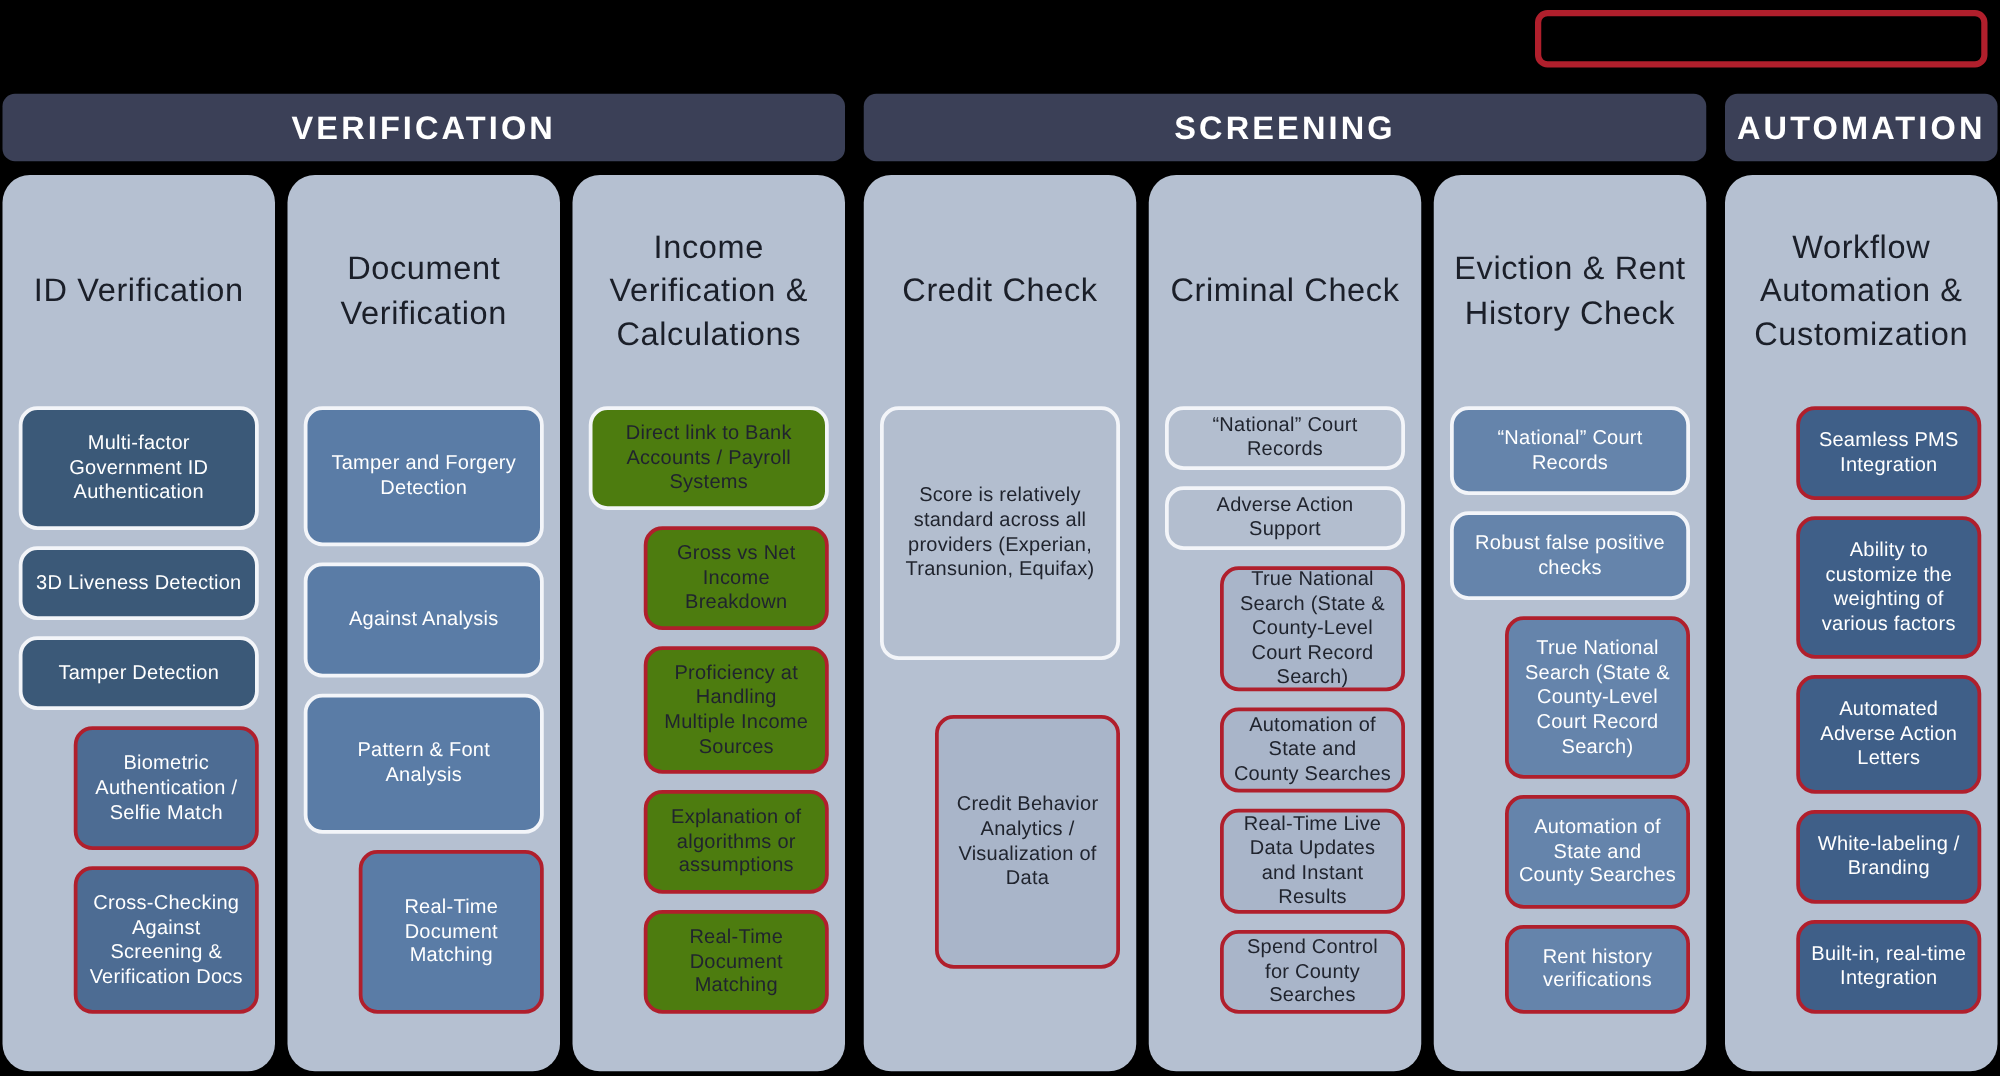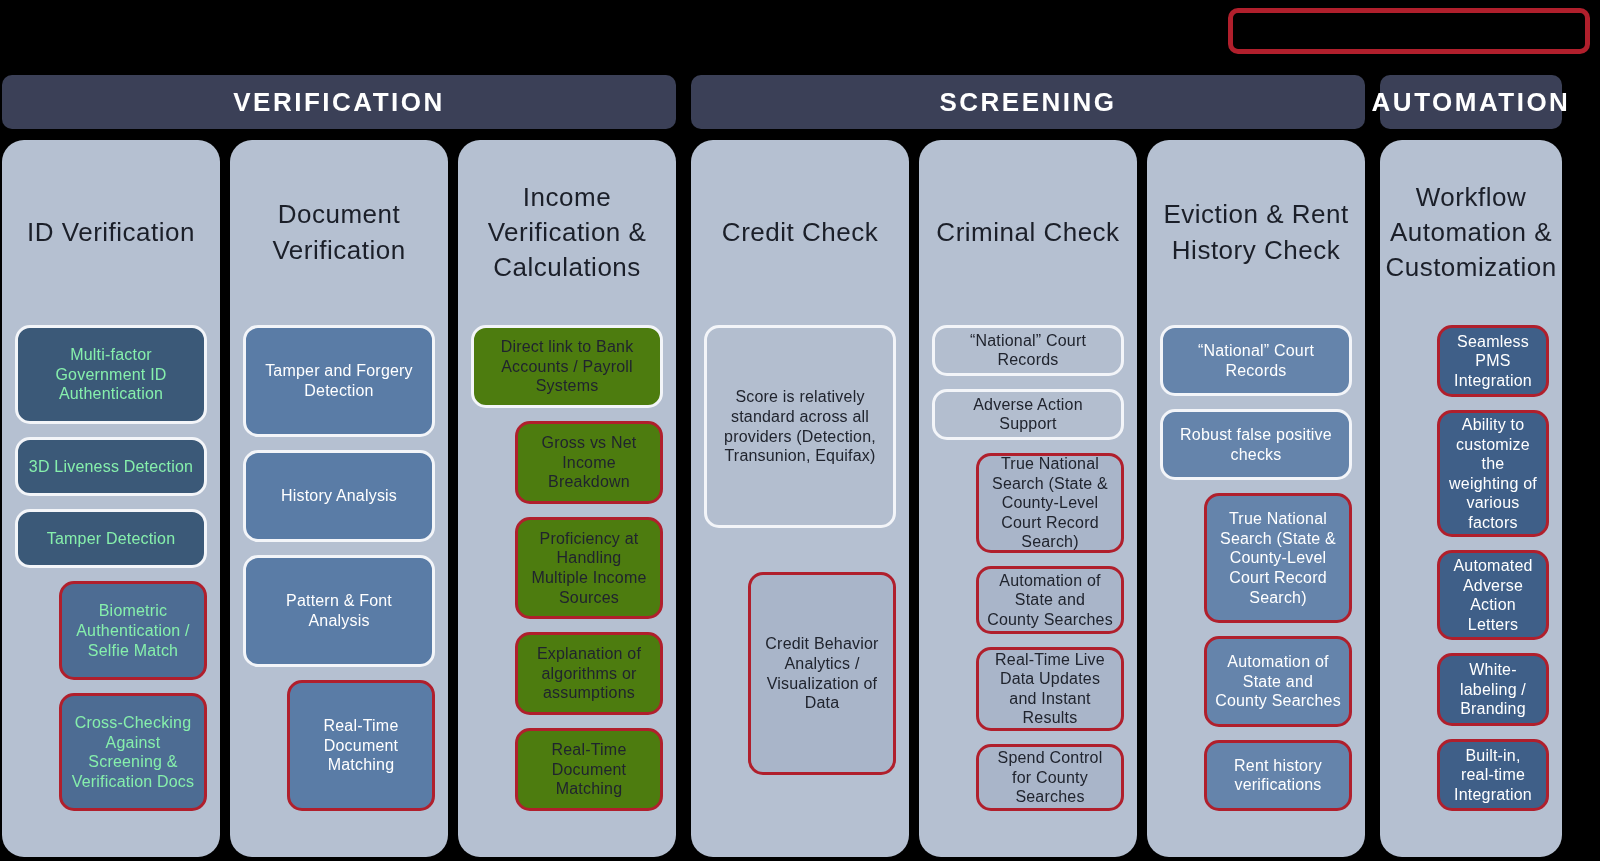--- a/index.html
+++ b/index.html
@@ -14,21 +14,21 @@
     position:absolute;top:8px;left:1228px;width:352px;height:36px;
     border:5px solid var(--red);border-radius:10px;
     background:transparent;
   }
   .board{
     position:absolute;top:75px;left:2px;bottom:4px;
     display:flex;gap:15px;
   }
   .section{display:flex;flex-direction:column;}
   .section.w3{width:674px;}
-  .section.w1{width:182px;}
+  .section.w1{width:218px;}
   .section-header{
     height:54px;flex:0 0 54px;
     background:var(--header-bg);
     border-radius:10px;
     display:flex;align-items:center;justify-content:center;
     color:#fff;font-size:26px;font-weight:700;letter-spacing:2.5px;
     margin-bottom:11px;
   }
   .columns{flex:1;display:flex;gap:10px;min-height:0;}
   .col{
@@ -52,21 +52,21 @@
     display:flex;align-items:center;justify-content:center;
     text-align:center;
     border:3px solid #f3f5f9;
     border-radius:15px;
     padding:6px 8px;
     font-size:16px;line-height:1.22;letter-spacing:.2px;
     box-sizing:border-box;
   }
   .box.hl{border-color:var(--red);margin-left:44px;}
   
-  .pal-dark-navy .box{background:#3b5978;color:#86efac;}
+  .pal-dark-navy .box{background:#3b5978;color:#ffffff;}
   .pal-dark-navy .box.hl{background:#4d6c93;}
   .pal-steel .box{background:#5a7ca6;color:#fff;}
   .pal-light-slate .box{background:#4d7c0f;color:#20242e;}
   .pal-ghost .box{background:#b3becf;color:#20242e;}
   .pal-ghost .box.hl{background:#a9b5c9;}
   .pal-medium-blue .box{background:#6584ab;color:#fff;}
   .pal-dark-blue .box{background:#3f5f88;color:#fff;}
 </style>
 </head>
 <body style="--red: #b01f2c; --header-bg: #3b4057; --col-bg: #b5c0d1; background: rgb(0, 0, 0);">
@@ -83,21 +83,21 @@
             <div class="box">3D Liveness Detection</div>
             <div class="box">Tamper Detection</div>
             <div class="box hl">Biometric Authentication / Selfie Match</div>
             <div class="box hl">Cross-Checking Against Screening &amp; Verification Docs</div>
           </div>
         </div>
         <div class="col pal-steel">
           <div class="col-title">Document Verification</div>
           <div class="boxes">
             <div class="box">Tamper and Forgery Detection</div>
-            <div class="box">History Analysis</div>
+            <div class="box">Against Analysis</div>
             <div class="box">Pattern &amp; Font Analysis</div>
             <div class="box hl">Real-Time Document Matching</div>
           </div>
         </div>
         <div class="col pal-light-slate">
           <div class="col-title">Income Verification &amp; Calculations</div>
           <div class="boxes">
             <div class="box">Direct link to Bank Accounts / Payroll Systems</div>
             <div class="box hl">Gross vs Net Income Breakdown</div>
             <div class="box hl">Proficiency at Handling Multiple Income Sources</div>
@@ -106,21 +106,21 @@
           </div>
         </div>
       </div>
     </div>
     <div class="section w3">
       <div class="section-header">SCREENING</div>
       <div class="columns">
         <div class="col pal-ghost">
           <div class="col-title">Credit Check</div>
           <div class="boxes n2">
-            <div class="box">Score is relatively standard across all providers (Detection, Transunion, Equifax)</div>
+            <div class="box">Score is relatively standard across all providers (Experian, Transunion, Equifax)</div>
             <div class="box hl">Credit Behavior Analytics / Visualization of Data</div>
           </div>
         </div>
         <div class="col pal-ghost">
           <div class="col-title">Criminal Check</div>
           <div class="boxes">
             <div class="box">“National” Court Records</div>
             <div class="box">Adverse Action Support</div>
             <div class="box hl">True National Search (State &amp; County-Level Court Record Search)</div>
             <div class="box hl">Automation of State and County Searches</div>

